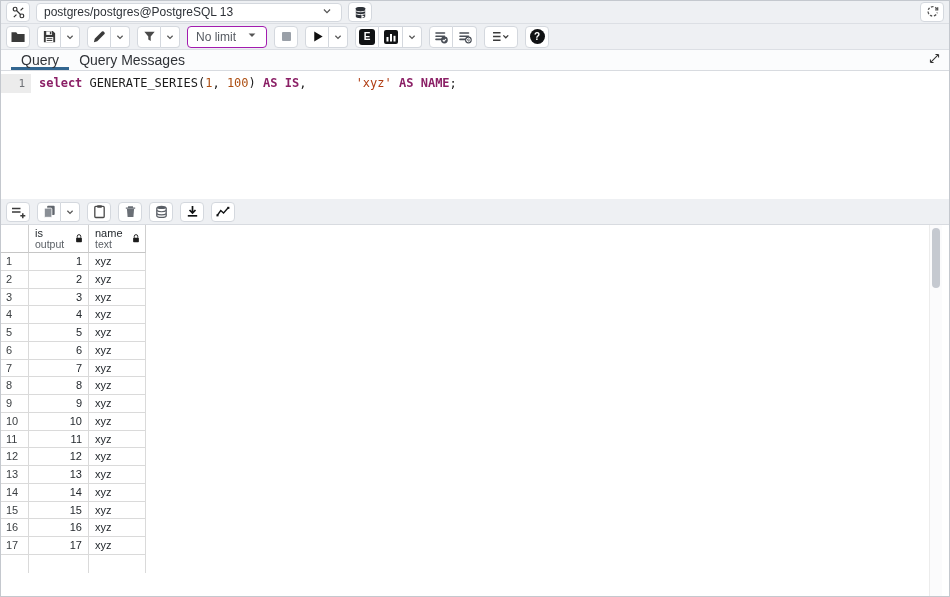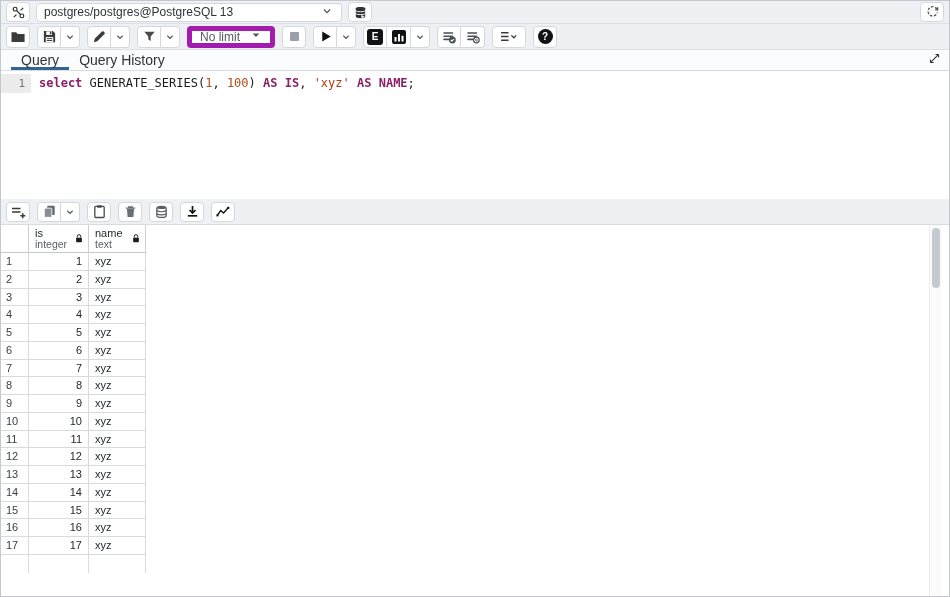--- a/index.html
+++ b/index.html
@@ -23,21 +23,21 @@
   .bgroup .btn:last-child{ border-top-right-radius:4px; border-bottom-right-radius:4px; }
   .chev-btn{ min-width:19px; }
   .conn-select{ width:306px; height:19px; background:#fff; border:1px solid #d4d8de;
     border-radius:4px; display:flex; align-items:center; padding:0 7px;
     font-size:12px; color:#2e3238; cursor:pointer; }
   .conn-select .lbl{ flex:1; white-space:nowrap; overflow:hidden; }
   .spacer{ flex:1; }
   
   .toolbar{ height:26px; background:#eef0f3; border-bottom:1px solid #dcdfe4;
     display:flex; align-items:center; padding:0 5px; gap:7px; flex:0 0 auto;}
-  .limit-select{ height:22px; background:#fff; border:5px solid #a21caf; border-radius:4px;
+  .limit-select{ height:22px; background:#fff; border:1px solid #a21caf; border-radius:4px;
     display:flex; align-items:center; gap:10px; padding:0 8px; font-size:12px; color:#555a61; cursor:pointer;}
   .chip{ width:16px; height:16px; background:#101214; color:#fff; border-radius:3px;
     font-size:10px; font-weight:bold; display:flex; align-items:center; justify-content:center;}
   .help-btn{ border:1px solid #d4d8de; background:#fff; }
   .help-circle{ width:15px; height:15px; border-radius:50%; background:#101214; color:#fff;
     font-size:10px; font-weight:bold; display:flex; align-items:center; justify-content:center;}
   
   .tabrow{ background:#fbfcfd; border-bottom:1px solid #d8dbe0; display:flex;
     align-items:stretch; padding:0 0 0 10px; flex:0 0 auto; }
   .qtabs{ height:21px; } .otabs{ height:22px; }
@@ -48,21 +48,21 @@
     display:flex; align-items:center; cursor:pointer; }
   
   .editor{ height:128px; background:#fff; position:relative; flex:0 0 auto; }
   .gutter-line{ position:absolute; left:0; top:3px; width:30px; height:19px;
     background:#ececec; color:#6e7176; font-family:"DejaVu Sans Mono", monospace;
     font-size:11px; text-align:right; padding-right:6px; line-height:19px; }
   .code-line{ position:absolute; left:38px; top:4px; white-space:pre;
     font-family:"DejaVu Sans Mono", monospace; font-size:12px; line-height:17px; color:#1c1c1c;}
   .tok.keyword{ color:var(--keyword); font-weight:bold; }
   .tok.number{ color:var(--number); }
-  .tok.string{ color:var(--string); }
+  .tok.string{ color:var(--string);margin-left:42px; }
   .tok.plain{ color:#1c1c1c; }
   
   .gtoolbar{ height:26px; background:#eef0f3; border-bottom:1px solid #d8dbe0;
     display:flex; align-items:center; padding:0 5px; gap:7px; flex:0 0 auto;}
   
   .gridwrap{ flex:1 1 auto; background:#fff; position:relative; overflow:hidden; }
   .ghead{ display:flex; }
   .gh-cell{ background:#fff; border-right:1px solid #cfcfcf; border-bottom:1px solid #c6c6c6;
     height:28px; display:flex; align-items:center; cursor:pointer; }
   .gh-rn{ width:28px; }
@@ -285,21 +285,21 @@
     <span class="btn help-btn">
       <span class="help-circle">?</span>
     </span>
   </div>
 
   <div class="tabrow qtabs">
     <div class="tab active">
       <span>Query</span>
     </div>
     <div class="tab">
-      <span>Query History</span>
+      <span>Query Messages</span>
     </div>
     <span class="tab-expand">
       <span>
         <svg width="13" height="13" viewBox="0 0 16 16" fill="none" stroke="#333" stroke-width="1.3">
             <path d="M3 13L13 3M13 3h-3.8M13 3v3.8M3 13h3.8M3 13V9.2"></path>
           </svg>
       </span>
     </span>
   </div>
 
@@ -380,21 +380,21 @@
       </span>
     </span>
   </div>
 
   <div class="gridwrap">
     <div class="ghead">
       <div class="gh-cell gh-rn"></div>
       <div class="gh-cell gh-col gh-is">
         <div class="col-meta">
           <span class="col-name">is</span>
-          <span class="col-type">integer</span>
+          <span class="col-type">output</span>
         </div>
         <span class="lock">
           <svg width="10" height="11" viewBox="0 0 16 16">
               <rect x="3.4" y="6.8" width="9.2" height="7" rx="1.2" fill="#1c1c1c"></rect>
               <path d="M5.2 6.8V4.6a2.8 2.8 0 0 1 5.6 0v2.2" stroke="#1c1c1c" stroke-width="1.5" fill="none"></path>
             </svg>
         </span>
       </div>
       <div class="gh-cell gh-col gh-name">
         <div class="col-meta">

